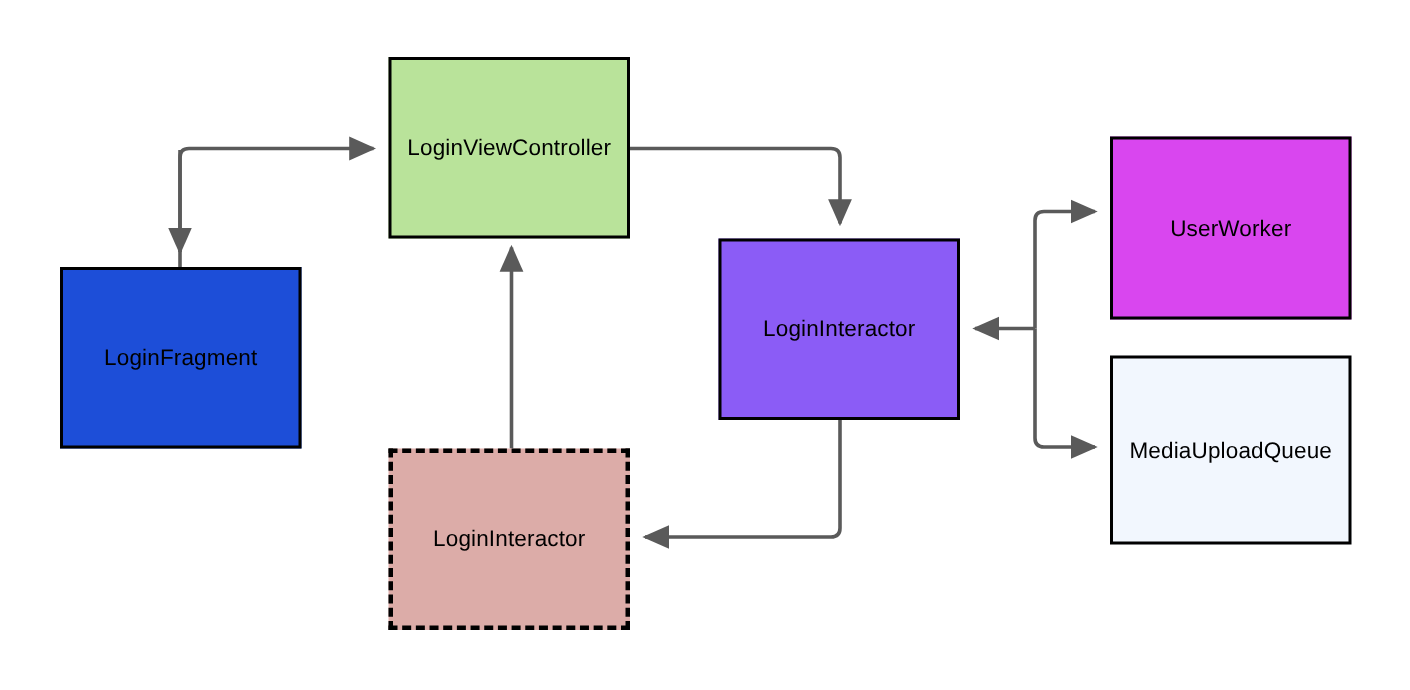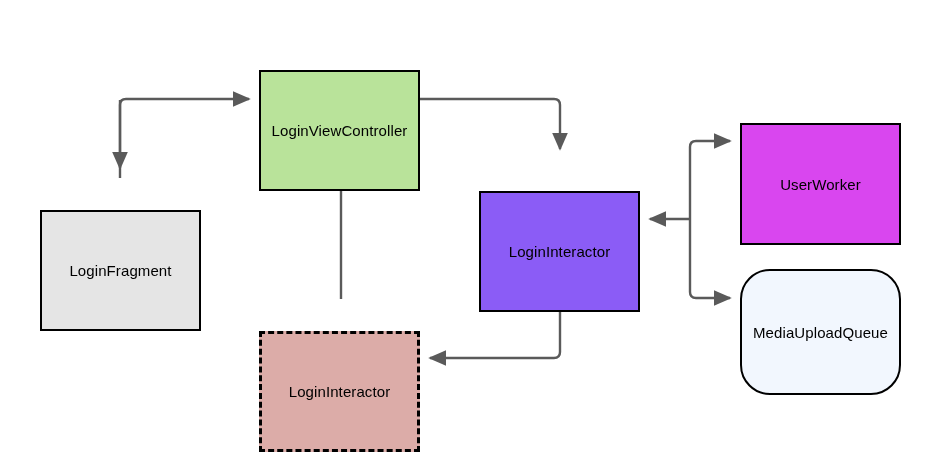--- a/index.html
+++ b/index.html
@@ -28,33 +28,31 @@
     display: flex;
     align-items: center;
     justify-content: center;
     border: 2px solid #000000;
     color: #000000;
     font-size: 15px;
     line-height: 1;
     letter-spacing: 0.1px;
     white-space: nowrap;
     z-index: 2;
-    margin-top: 32px;
   }
   .node-label {
     display: block;
     white-space: nowrap;
   }
   .node.dashed {
     border-style: dashed;
     border-width: 3px;
   }
   .node.overflow-label {
     overflow: visible;
-    border-radius: 30px;
   }
 </style>
 </head>
 <body>
 
 <div id="canvas">
 
   <svg id="edge-layer" viewBox="0 0 940 460" width="940" height="460" xmlns="http://www.w3.org/2000/svg">
     <defs>
       <marker id="arrowhead" viewBox="0 0 10 10" refX="9" refY="5" markerWidth="7.5" markerHeight="7.5" orient="auto-start-reverse">
@@ -71,21 +69,21 @@
       <path d="M 690 219 L 650 219" marker-end="url(#arrowhead)"></path>
       <path d="M 690 219 L 690 147 Q 690 141 696 141 L 730 141" marker-end="url(#arrowhead)"></path>
       <path d="M 690 219 L 690 292 Q 690 298 696 298 L 730 298" marker-end="url(#arrowhead)"></path>
     </g>
   </svg>
 
   <div class="node" style="left:259px; top:38px; width:161px; height:121px; background:#b9e39a;">
     <span class="node-label">LoginViewController</span>
   </div>
 
-  <div class="node" style="left:40px; top:178px; width:161px; height:121px; background:#e5e5e5;">
+  <div class="node" style="left:40px; top:178px; width:161px; height:121px; background:#1d4ed8;">
     <span class="node-label">LoginFragment</span>
   </div>
 
   <div class="node dashed" style="left:259px; top:299px; width:161px; height:121px; background:#dcaca8;">
     <span class="node-label">LoginInteractor</span>
   </div>
 
   <div class="node" style="left:479px; top:159px; width:161px; height:121px; background:#8b5cf6;">
     <span class="node-label">LoginInteractor</span>
   </div>

